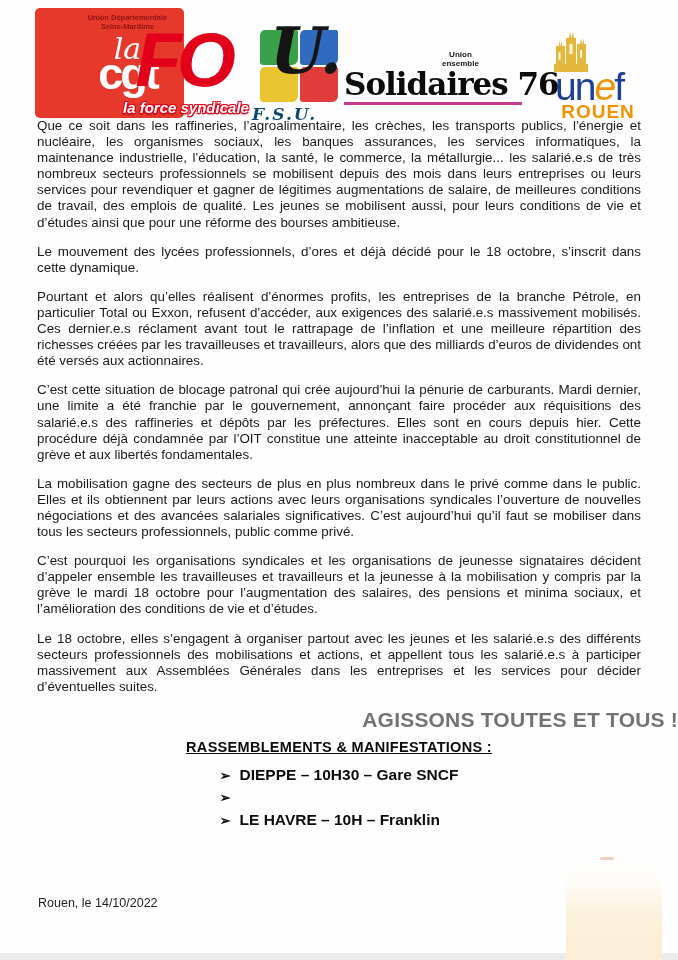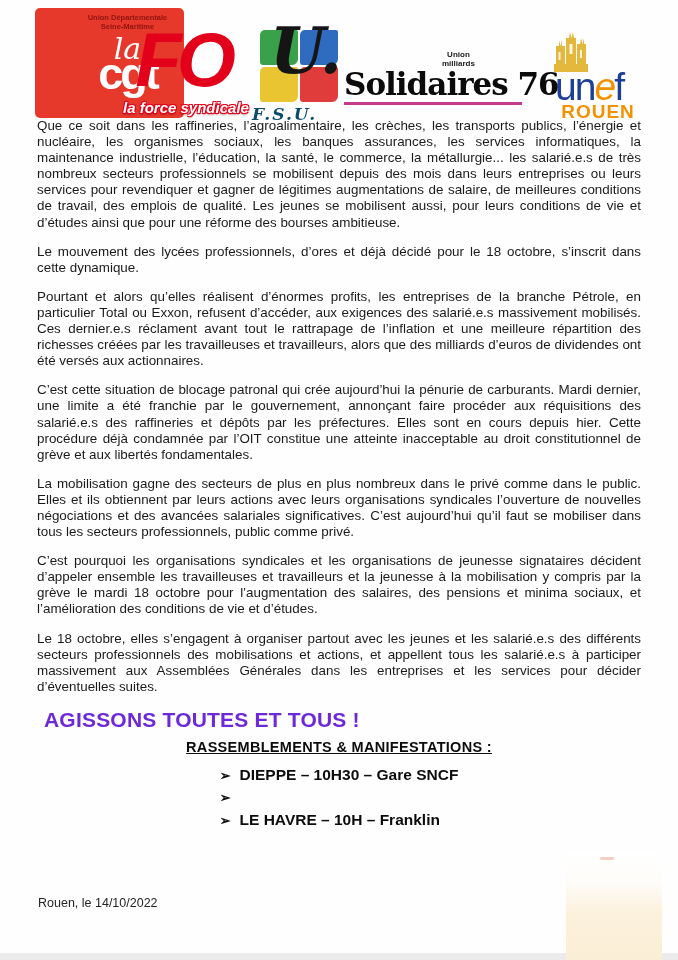--- a/index.html
+++ b/index.html
@@ -50,21 +50,21 @@
   .unef-e{color:#f39200;font-style:italic;}
   .unef-city{color:#f39200;font-weight:bold;font-size:19px;letter-spacing:1px;
     margin-top:1px;padding-left:18px;line-height:1;}
   
   .title{margin:8px 28px 10px;text-align:center;font-weight:bold;color:#0f0f0f;
     font-size:15.6px;font-variant:small-caps;letter-spacing:0.4px;line-height:2.05;}
   
   .content{margin:0 37px;font-size:13.4px;line-height:16.1px;text-align:justify;color:#1a1a1a;}
   .content p{margin:0 0 13px 0;}
   
-  .cta-heading{text-align:left;font-size:21px;font-weight:bold;color:#6d28d9;
+  .cta-heading{text-align:right;font-size:21px;font-weight:bold;color:#737373;
     margin:0 0 7px 0;letter-spacing:0.2px;padding-left:44px;}
   .cta-sub{text-align:center;font-size:14.5px;font-weight:bold;color:#0c0c0c;
     text-decoration:underline;margin:0 0 9px 0;letter-spacing:0.3px;}
   .events{width:fit-content;margin:0 auto;font-weight:bold;font-size:15.5px;color:#0c0c0c;}
   .event-item{display:flex;gap:9px;line-height:22px;align-items:baseline;}
   .arrow{font-size:13px;}
   
   .date-place{position:absolute;left:38px;top:896px;font-size:12.5px;color:#242424;}
   .scan-artifact{position:absolute;right:16px;bottom:0;width:96px;height:108px;z-index:2;
     border-radius:6px 6px 0 0;
@@ -101,21 +101,21 @@
         <div class="sq-yellow"></div>
         <div class="sq-red"></div>
       </div>
       <div class="fsu-u">U.</div>
       <div class="fsu-label">F.S.U.</div>
     </div>
 
     <div class="solidaires-logo">
       <div class="sol-small">
         <div>Union</div>
-        <div>milliards</div>
+        <div>ensemble</div>
       </div>
       <div class="sol-main"><span>Solidaires</span> <span>76</span></div>
       <div class="sol-underline"></div>
     </div>
 
     <div class="unef-logo">
       <svg class="unef-cathedral" width="42" height="42" viewBox="0 0 42 42">
         <g fill="#e3b83c">
           <polygon points="6,42 6,16 9,16 9,10 10.5,16 12,10 12,16 15,16 15,42"></polygon>
           <polygon points="16,42 16,8 19,8 20,2 21.5,8 23,2 24,8 26,8 26,42"></polygon>

